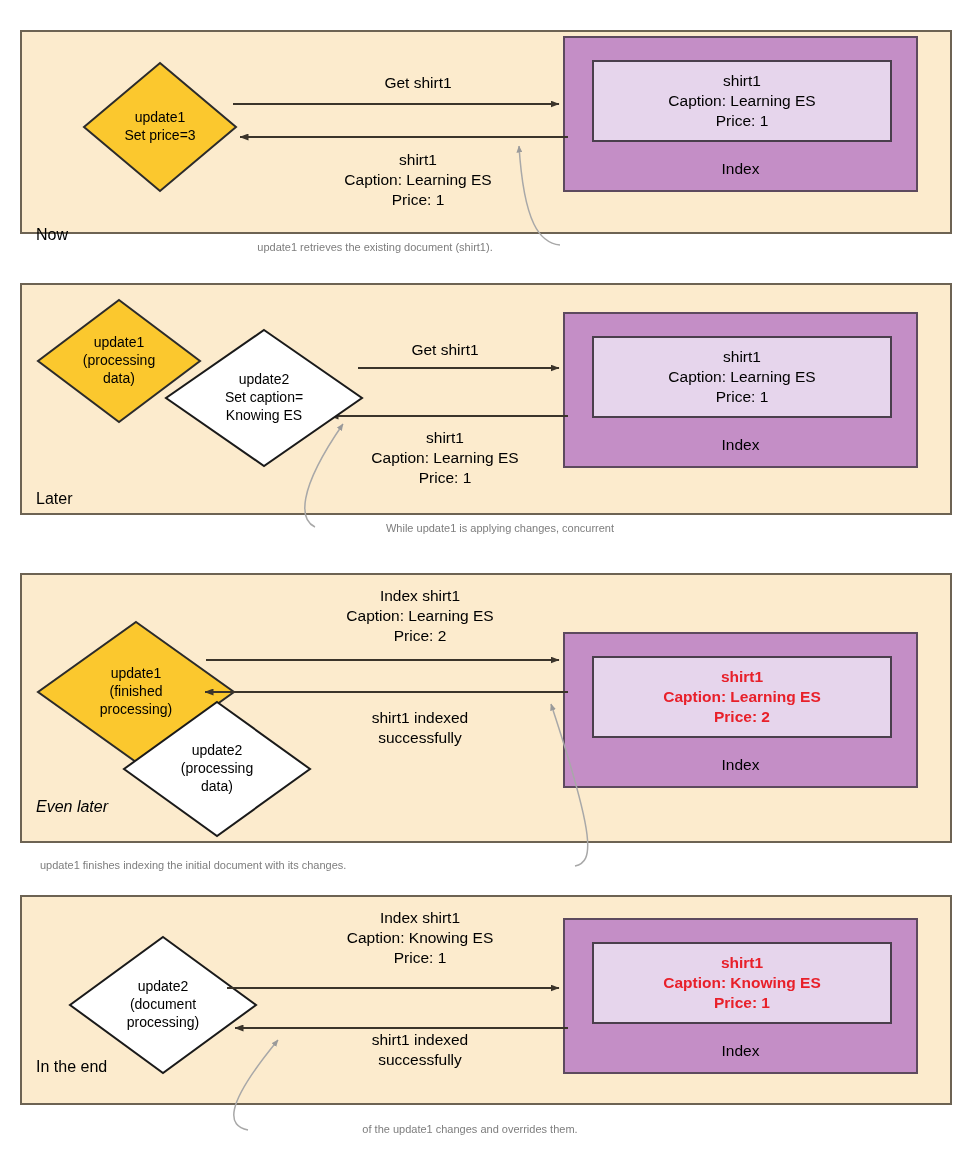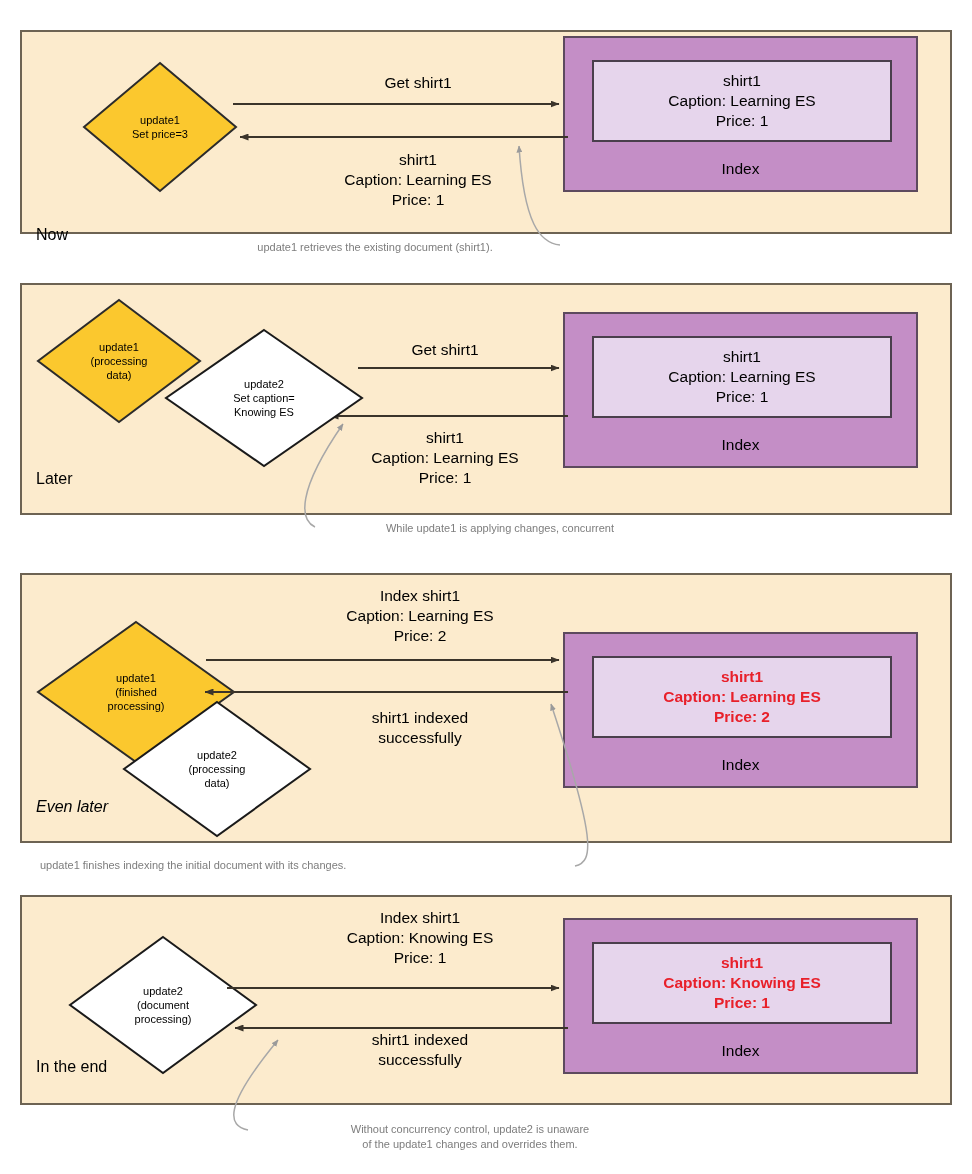--- a/index.html
+++ b/index.html
@@ -73,21 +73,21 @@
   }
   .diamond svg {
     position: absolute;
     left: 0; top: 0;
     overflow: visible;
   }
   .diamond .dtext {
     position: relative;
     z-index: 2;
     text-align: center;
-    font-size: 11px;
+    font-size: 14px;
     line-height: 1.28;
     color: #000;
     white-space: nowrap;
   }
   
   .edge-label {
     position: absolute;
     text-align: center;
     font-size: 15.5px;
     line-height: 1.30;
@@ -188,21 +188,21 @@
 
   <div class="edge-label" style="left:330px; top:340px; width:230px;">
     <div>Get shirt1</div>
   </div>
   <div class="edge-label" style="left:330px; top:428px; width:230px;">
     <div>shirt1</div>
     <div>Caption: Learning ES</div>
     <div>Price: 1</div>
   </div>
 
-  <div class="panel-label" style="left:36px; top:470px;text-align:center;">Later</div>
+  <div class="panel-label" style="left:36px; top:490px;text-align:center;">Later</div>
 
   <div class="annotation" style="left:320px; top:521px; width:360px;">
     <div>While update1 is applying changes, concurrent</div>
   </div>
 
   <div class="panel" style="left:20px; top:573px; width:932px; height:270px;"></div>
 
   <div class="diamond" style="left:36px; top:620px; width:200px; height:144px;">
     <svg width="200" height="144" viewBox="0 0 200 144">
       <polygon points="100,2 198,72 100,142 2,72" fill="#fbc82e" stroke="#2b2b2b" stroke-width="2"></polygon>
@@ -278,21 +278,20 @@
     <div>Price: 1</div>
   </div>
   <div class="edge-label" style="left:280px; top:1030px; width:280px;">
     <div>shirt1 indexed</div>
     <div>successfully</div>
   </div>
 
   <div class="panel-label" style="left:36px; top:1058px;">In the end</div>
 
   <div class="annotation" style="left:255px; top:1122px; width:430px;">
-    <div>Without concurrency control, update2 is unaware</div>
     <div>of the update1 changes and overrides them.</div>
   </div>
 
   <svg class="conn">
     <defs>
       <marker id="arrowhead" markerWidth="9" markerHeight="7" refX="8.5" refY="3.5" orient="auto" markerUnits="userSpaceOnUse">
         <polygon points="0,0 9,3.5 0,7" fill="#3b342a"></polygon>
       </marker>
       <marker id="annot-arrow" markerWidth="7" markerHeight="6" refX="6.5" refY="3" orient="auto" markerUnits="userSpaceOnUse">
         <polygon points="0,0 7,3 0,6" fill="#9a9a9a"></polygon>

